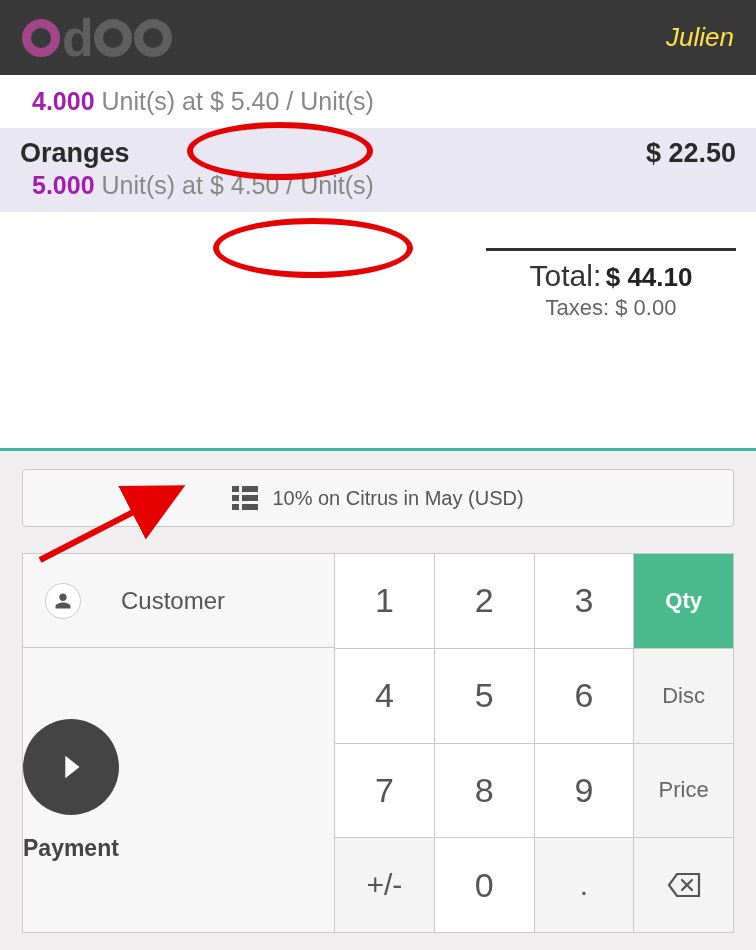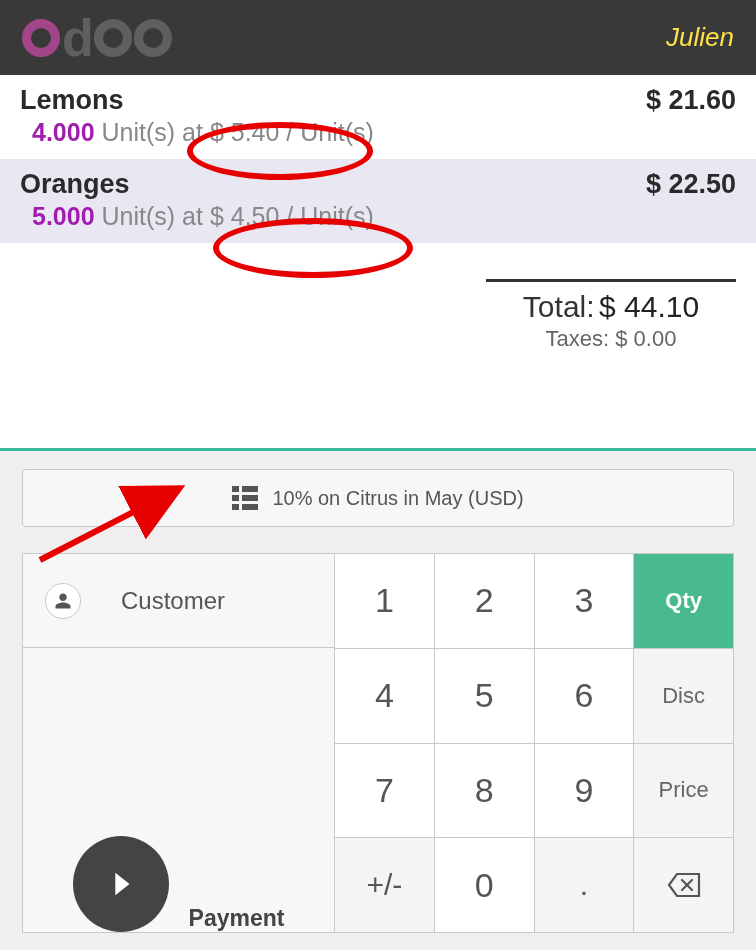--- a/index.html
+++ b/index.html
@@ -50,21 +50,21 @@
 
   
   .totals {
     border-top: 3px solid #333;
     margin: 36px 20px 0 auto;
     width: 250px;
     padding-top: 8px;
     text-align: center;
   }
   .total-label { font-size: 30px; color: #333; }
-  .total-amount { font-size: 30px; font-weight: 400; color: #222; }
+  .total-amount { font-size: 26px; font-weight: 700; color: #222; }
   .taxes { font-size: 22px; color: #666; margin-top: 2px; }
 
   
   .bottom {
     position: absolute;
     left: 0; right: 0; bottom: 0;
     height: 502px;
     background: #f0eeee;
     border-top: 3px solid #3bb89c;
     padding: 18px 22px 0 22px;
@@ -132,21 +132,22 @@
     display: flex;
     align-items: center;
     justify-content: center;
   }
   .user-icon svg { width: 18px; height: 18px; fill: #555; }
 
   .payment-btn {
     flex: 1;
     background: #f7f7f7;
     display: flex;
-    align-items: flex-end;
+    flex-direction: column;
+    align-items: flex-start;
     justify-content: center;
     gap: 20px;
     cursor: pointer;
     font-size: 23px;
     color: #444;
     font-weight: 600;
   }
   .payment-circle {
     width: 96px; height: 96px;
     background: #444;
@@ -201,24 +202,20 @@
     <div class="logo-o1"></div>
     <div class="logo-d">d</div>
     <div class="logo-o2"></div>
     <div class="logo-o3"></div>
   </div>
   <div class="username">Julien</div>
 </div>
 
 <div class="order-lines">
   <div class="line">
-    <div class="line-top">
-      <span class="product-name">Lemons</span>
-      <span class="line-total">$ 21.60</span>
-    </div>
     <div class="line-detail">
       <span class="qty">4.000</span>
       <span>Unit(s)</span>
       <span>at</span>
       <span>$ 5.40</span>
       <span>/ Unit(s)</span>
     </div>
   </div>
   <div class="line selected">
     <div class="line-top">

